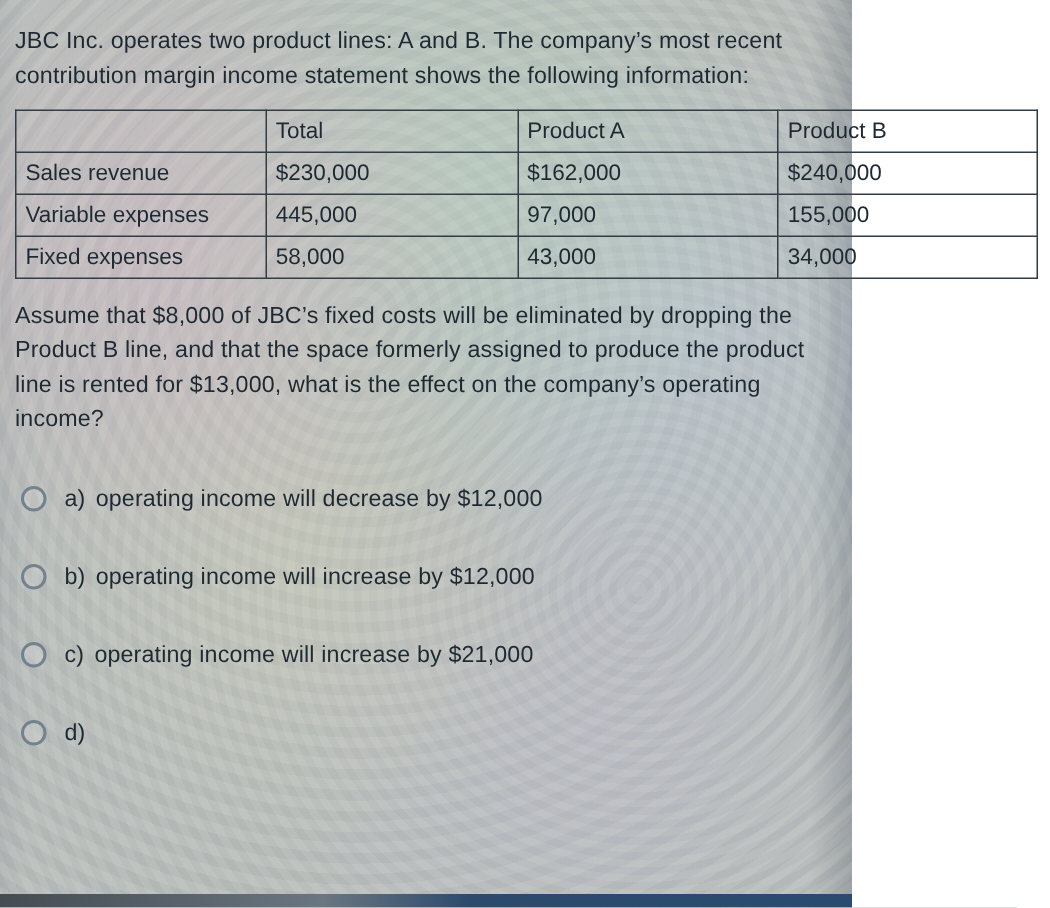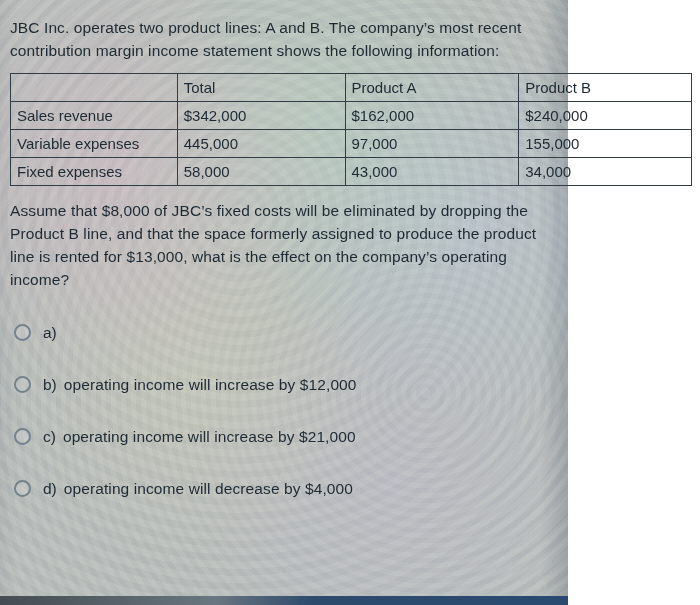--- a/index.html
+++ b/index.html
@@ -107,21 +107,21 @@
         <tr>
           <th></th>
           <th>Total</th>
           <th>Product A</th>
           <th>Product B</th>
         </tr>
       </thead>
       <tbody id="table-body">
           <tr>
             <td>Sales revenue</td>
-            <td>$342,000</td>
+            <td>$230,000</td>
             <td>$162,000</td>
             <td>$240,000</td>
           </tr>
           <tr>
             <td>Variable expenses</td>
             <td>445,000</td>
             <td>97,000</td>
             <td>155,000</td>
           </tr>
           <tr>
@@ -132,33 +132,33 @@
           </tr>
         </tbody>
     </table>
 
     <p class="question">Assume that $8,000 of JBC’s fixed costs will be eliminated by dropping the Product B line, and that the space formerly assigned to produce the product line is rented for $13,000, what is the effect on the company’s operating income?</p>
 
     <div class="options" id="options">
         <div class="option">
           <span class="radio"></span>
           <span class="key">a)</span>
+          <span class="text">operating income will decrease by $12,000</span>
         </div>
         <div class="option">
           <span class="radio"></span>
           <span class="key">b)</span>
           <span class="text">operating income will increase by $12,000</span>
         </div>
         <div class="option">
           <span class="radio"></span>
           <span class="key">c)</span>
           <span class="text">operating income will increase by $21,000</span>
         </div>
         <div class="option">
           <span class="radio"></span>
           <span class="key">d)</span>
-          <span class="text">operating income will decrease by $4,000</span>
         </div>
       </div>
 
   </div>
   <div class="bottom-strip"></div>
 </div>
 
 </body></html>

